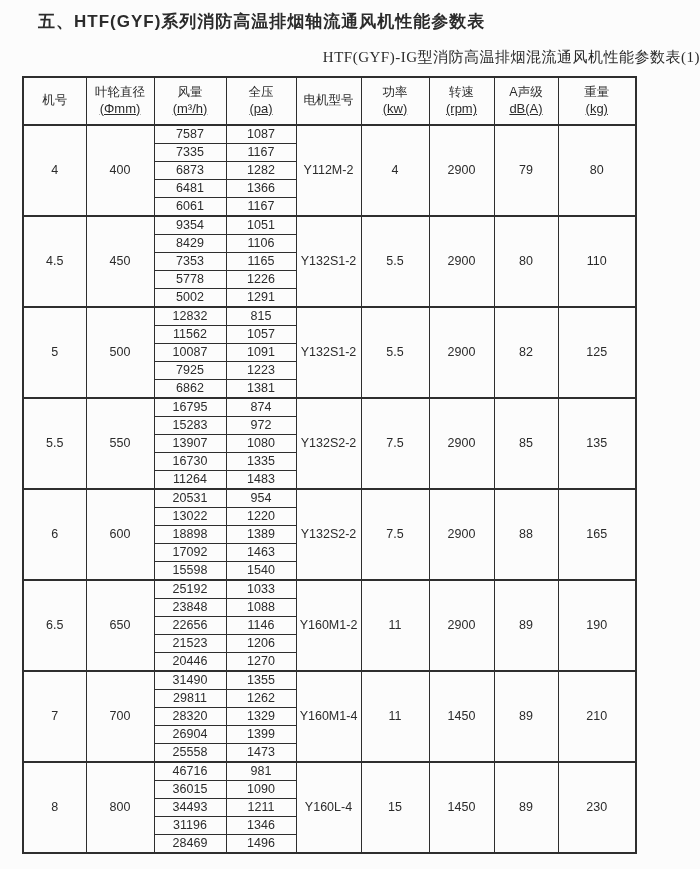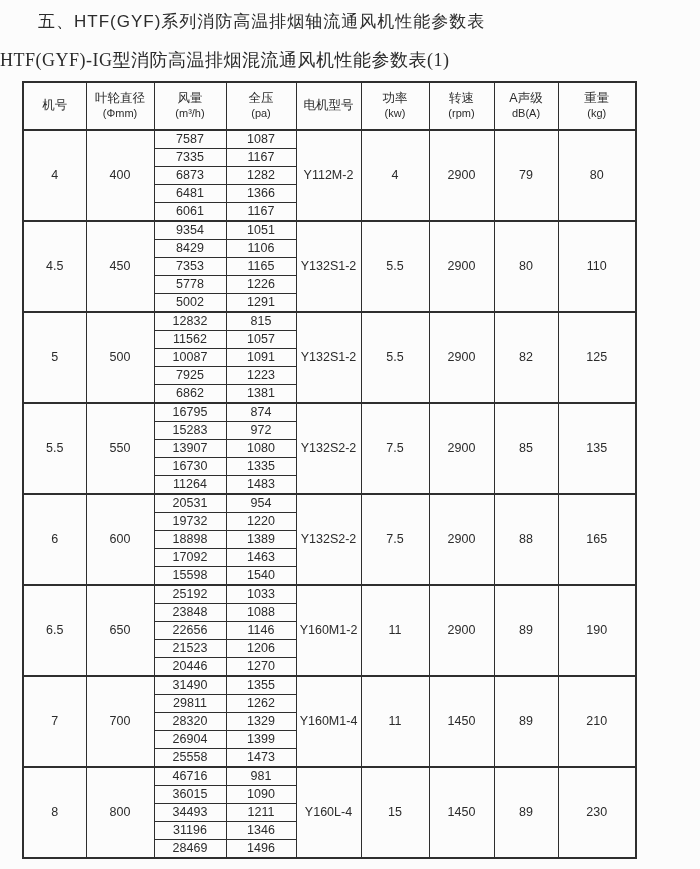--- a/index.html
+++ b/index.html
@@ -11,27 +11,27 @@
   body{
     width:700px;height:869px;
     background:var(--bg);
     color:var(--text);
     font-family:"Liberation Sans","DejaVu Sans",sans-serif;
     overflow:hidden;
   }
   .page-title{
     margin:10px 0 0 38px;
     font-size:17px;
-    font-weight:normal;
+    font-weight:bold;
     letter-spacing:1px;
   }
   .page-subtitle{
     margin-top:15px;
-    text-align:left;
-    font-size:18px;
+    text-align:right;
+    font-size:15px;
     font-family:"Liberation Serif","DejaVu Serif",serif;
     letter-spacing:0.5px;
   }
   table.spec-table{
     border-collapse:collapse;
     table-layout:fixed;
     width:613px;
     margin:9px 0 0 22px;
     border:2px solid var(--border);
   }
@@ -42,21 +42,22 @@
     padding:0;
     overflow:hidden;
   }
   .spec-table th{
     height:46px;
     font-weight:normal;
     font-size:12.5px;
     line-height:1.25;
   }
   .spec-table th .unit{
-    font-size:11px;
+    font-size:13px;
+    text-decoration:underline;
   }
   .spec-table td{
     height:17px;
     line-height:17px;
     font-size:12.5px;
   }
   tr.group-start td{
     border-top:2px solid var(--border);
   }
 </style>
@@ -230,21 +231,21 @@
         <td rowspan="5">600</td>
         <td>20531</td>
         <td>954</td>
         <td rowspan="5">Y132S2-2</td>
         <td rowspan="5">7.5</td>
         <td rowspan="5">2900</td>
         <td rowspan="5">88</td>
         <td rowspan="5">165</td>
       </tr>
       <tr>
-        <td>19732</td>
+        <td>13022</td>
         <td>1220</td>
       </tr>
       <tr>
         <td>18898</td>
         <td>1389</td>
       </tr>
       <tr>
         <td>17092</td>
         <td>1463</td>
       </tr>

